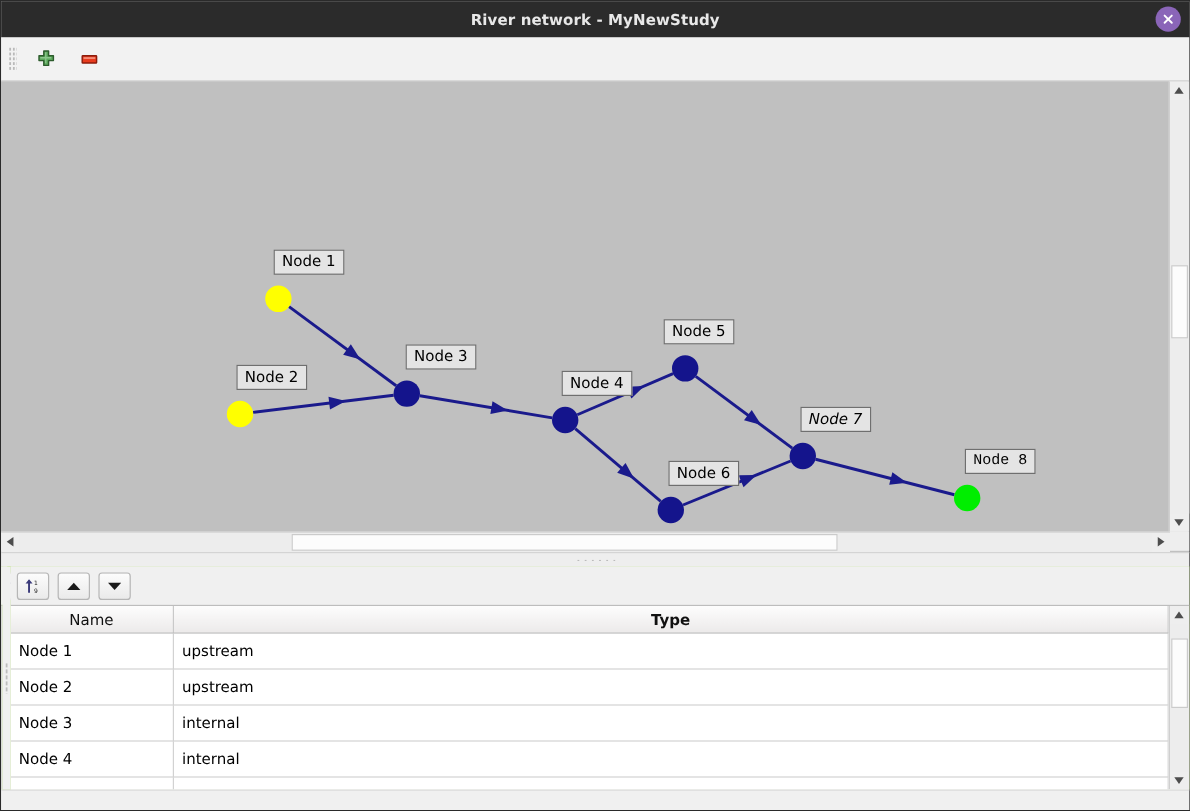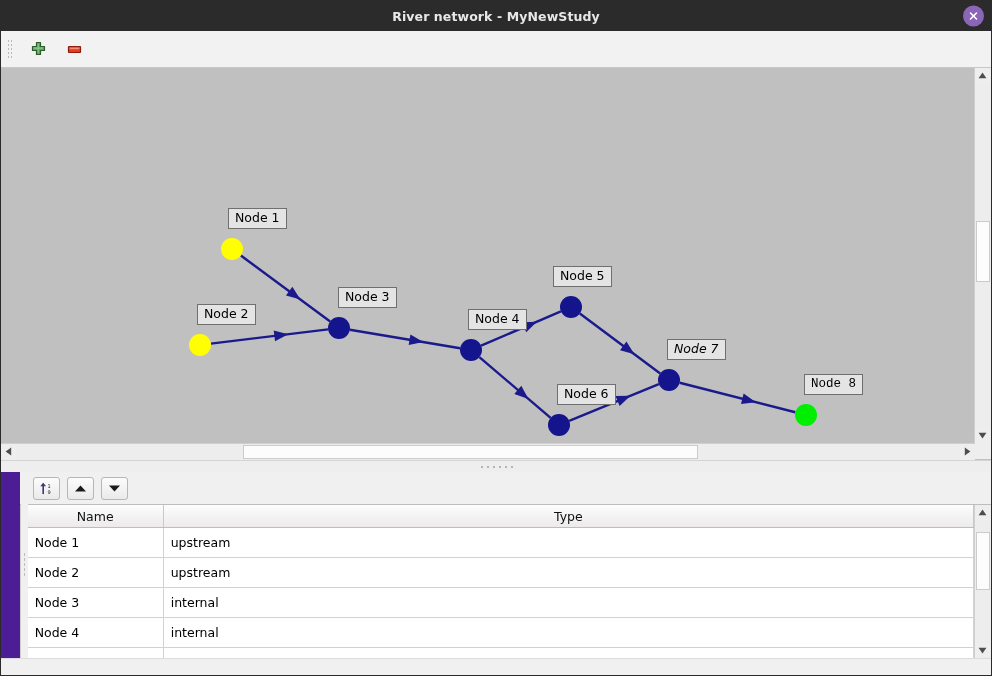--- a/index.html
+++ b/index.html
@@ -143,22 +143,21 @@
     width: 34px; height: 4px;
     background-image: radial-gradient(#b5b5b5 1px, transparent 1px);
     background-size: 6px 4px;
   }
 
   
   .bottom {
     flex: 1 1 auto;
     display: flex;
     min-height: 0;
-    background: #4c1d95;
-    padding-left: 19px;
+    background: #84cc16;
   }
   .pane {
     display: flex; flex-direction: column;
     min-width: 0; min-height: 0;
     background: #f0f0f0;
   }
   .pane-left  { width: 710px; }
   .pane-split {
     width: 7px; min-width: 7px;
     background: #f0f0f0;
@@ -407,21 +406,21 @@
             <polygon points="1,1.6 12,1.6 6.5,7.6" fill="#1a1a1a"></polygon>
           </svg>
         </div>
       </div>
       <div class="table-wrap">
         <div class="grid-holder">
           <table class="grid">
             <thead>
                 <tr id="nodes-head">
                   <th style="width: 135px;">Name</th>
-                  <th style="width: auto;">Type</th>
+                  <th style="width: auto; font-weight: bold;">Type</th>
                 </tr>
               </thead>
             <tbody id="nodes-body">
                 <tr>
                   <td>Node 1</td>
                   <td>upstream</td>
                 </tr>
                 <tr>
                   <td>Node 2</td>
                   <td>upstream</td>

